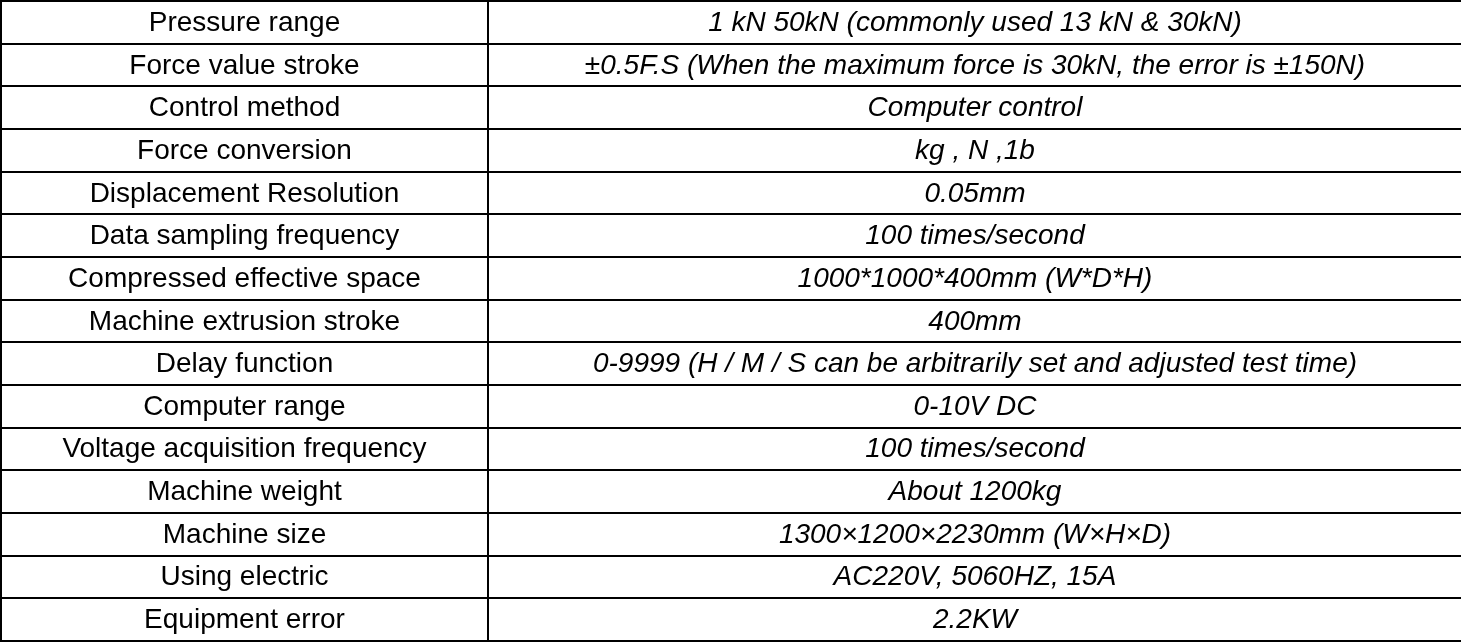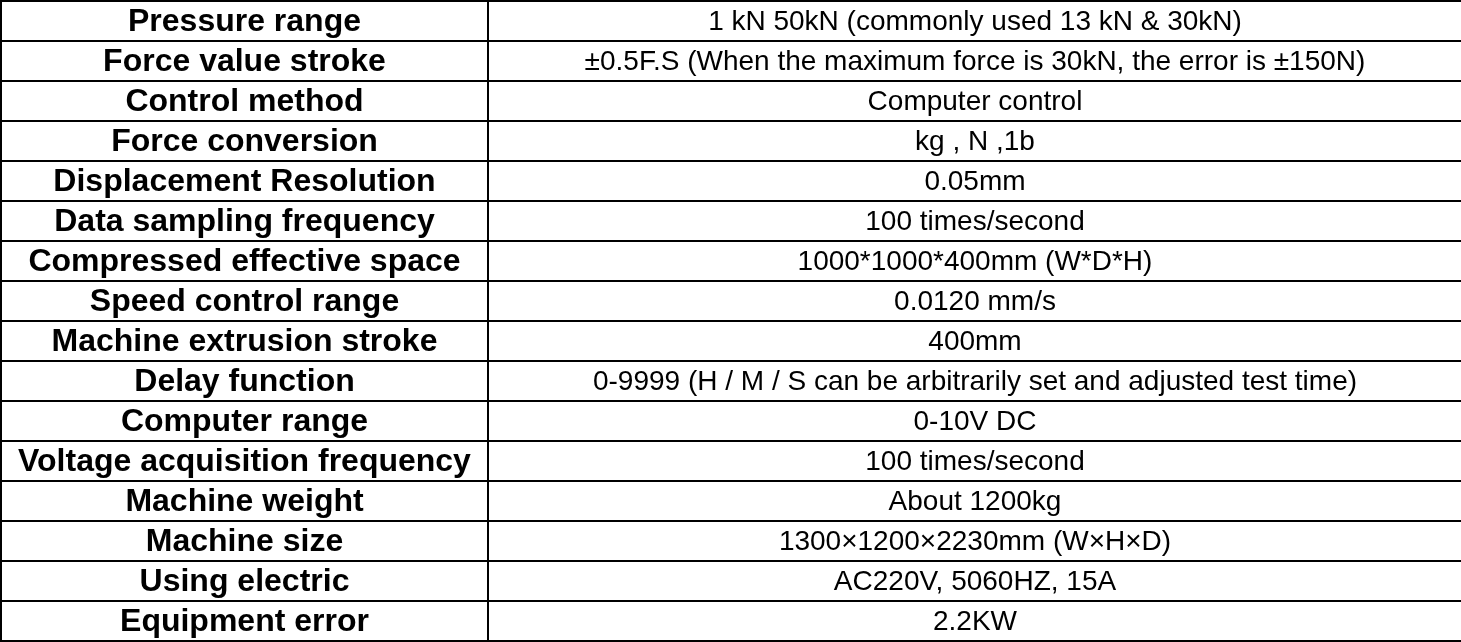--- a/index.html
+++ b/index.html
@@ -25,25 +25,25 @@
     border: 2px solid #000000;
     text-align: center;
     vertical-align: middle;
     font-size: 28px;
     line-height: 1.1;
     padding: 0 4px;
     white-space: nowrap;
     overflow: hidden;
   }
   table.spec-table td.param-cell {
-    font-size: 32px;
-    font-weight: bold;
+    font-size: 28px;
   }
   table.spec-table td.value-cell {
     font-size: 28px;
+    font-style: italic;
   }
 </style>
 </head>
 <body>
 
 <table class="spec-table">
   <colgroup>
     <col class="col-param">
     <col class="col-value">
   </colgroup>
@@ -70,24 +70,20 @@
     </tr>
     <tr>
       <td class="param-cell">Data sampling frequency</td>
       <td class="value-cell">100 times/second</td>
     </tr>
     <tr>
       <td class="param-cell">Compressed effective space</td>
       <td class="value-cell">1000*1000*400mm (W*D*H)</td>
     </tr>
     <tr>
-      <td class="param-cell">Speed control range</td>
-      <td class="value-cell">0.0120 mm/s</td>
-    </tr>
-    <tr>
       <td class="param-cell">Machine extrusion stroke</td>
       <td class="value-cell">400mm</td>
     </tr>
     <tr>
       <td class="param-cell">Delay function</td>
       <td class="value-cell">0-9999 (H / M / S can be arbitrarily set and adjusted test time)</td>
     </tr>
     <tr>
       <td class="param-cell">Computer range</td>
       <td class="value-cell">0-10V DC</td>

